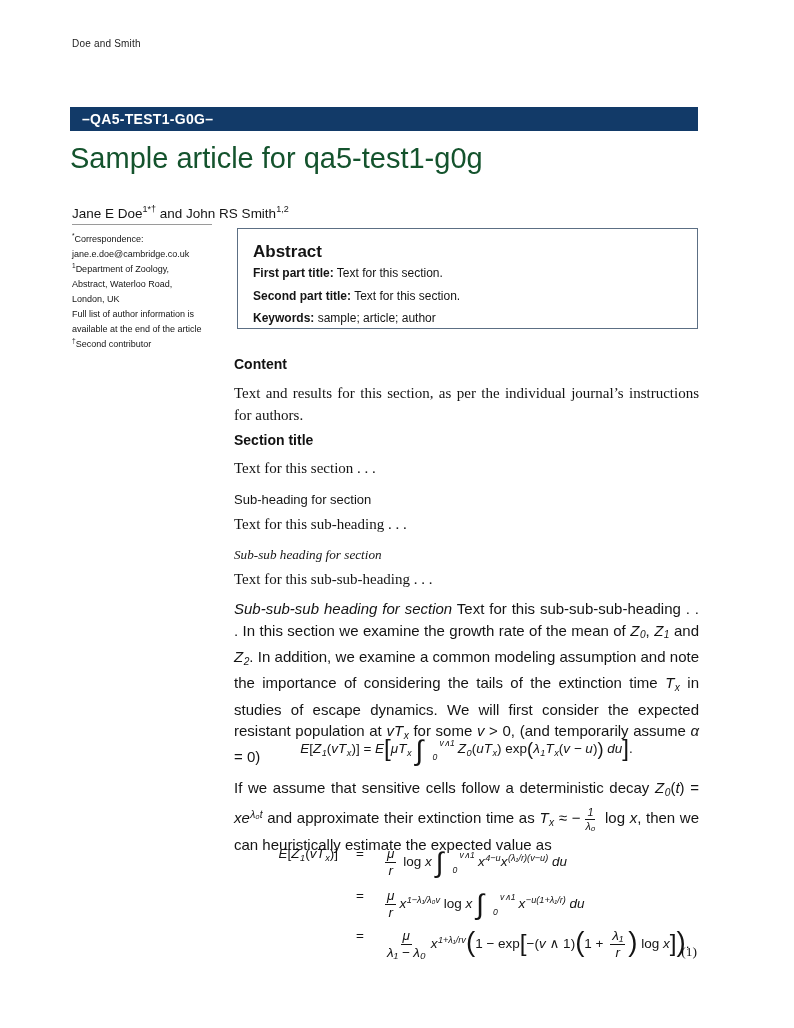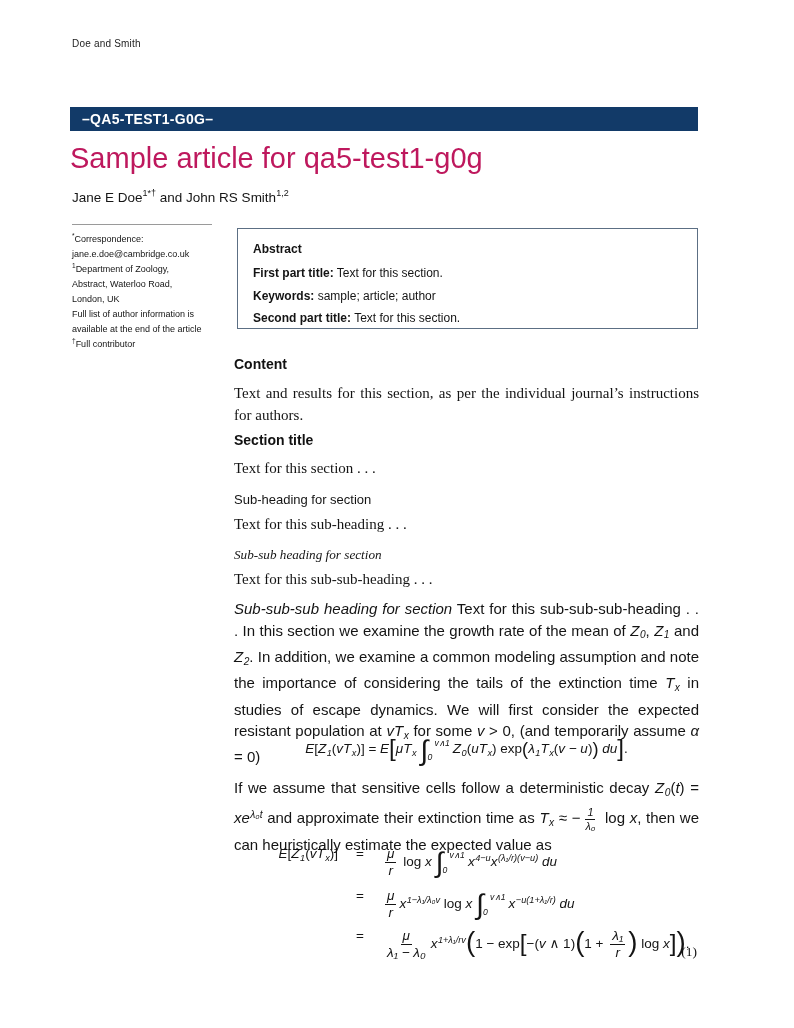--- a/index.html
+++ b/index.html
@@ -8,34 +8,34 @@
 
   
   .running-head{position:absolute;left:72px;top:38px;font-size:10px;letter-spacing:.2px;color:#1c1c1c;}
 
   
   .banner{position:absolute;left:70px;top:107px;width:628px;height:24px;box-sizing:border-box;
           background:#123a68;color:#ffffff;font-weight:bold;font-size:14px;line-height:24px;
           padding-left:12px;letter-spacing:.3px;}
 
   
-  .title{position:absolute;left:70px;top:142px;font-size:29px;font-weight:400;color:#be185d;}
-  .authors{position:absolute;left:72px;top:188px;font-size:13.5px;color:#151515;}
+  .title{position:absolute;left:70px;top:142px;font-size:29px;font-weight:400;color:#14532d;}
+  .authors{position:absolute;left:72px;top:204px;font-size:13.5px;color:#151515;}
   .authors sup{font-size:9px;}
 
   
   .sidebar{position:absolute;left:72px;top:224px;width:160px;font-size:9px;line-height:11px;color:#141414;}
   .sidebar .rule{border-top:1px solid #9a9a9a;width:140px;margin-bottom:5px;}
   .sidebar .sline{white-space:nowrap;}
   .sidebar sup{font-size:6.5px;}
 
   
   .abstract{position:absolute;left:237px;top:228px;width:461px;height:101px;box-sizing:border-box;
             border:1px solid #5c6f84;padding:13px 15px 0 15px;font-size:12px;color:#141414;}
-  .abstract .ah{font-weight:bold;font-size:12px;margin-bottom:10px;}
+  .abstract .ah{font-weight:bold;font-size:17px;margin-bottom:4px;}
   .abstract .arow{margin-bottom:8.5px;}
   .abstract .arow b{font-weight:bold;text-align:right;}
 
   
   .h-main{position:absolute;left:234px;font-size:14px;font-weight:bold;color:#111;}
   .h-sans{position:absolute;left:234px;font-size:13px;color:#141414;}
   .h-ital{position:absolute;left:234px;font-size:13.2px;font-style:italic;
           font-family:"Liberation Serif","DejaVu Serif",serif;color:#141414;}
   .para{position:absolute;left:234px;width:465px;font-family:"Liberation Serif","DejaVu Serif",serif;
         font-size:15px;line-height:21.5px;text-align:justify;color:#141414;}
@@ -46,21 +46,21 @@
   .mi{font-style:italic;}
   .mr{font-style:normal;}
   .msub{font-size:.68em;vertical-align:-.28em;font-style:italic;margin-left:.5px;}
   .msup{font-size:.68em;vertical-align:.52em;font-style:italic;margin-left:.5px;}
   .b1{font-size:1.35em;line-height:1;vertical-align:-.08em;}
   .b2{font-size:1.8em;line-height:1;vertical-align:-.12em;}
   .b3{font-size:2.05em;line-height:1;vertical-align:-.12em;}
   .mint{display:inline-flex;align-items:center;margin:0 3px 0 4px;vertical-align:middle;}
   .mint .isym{font-size:2.1em;line-height:.85;font-style:normal;}
   .mint .ilims{display:inline-flex;flex-direction:column;justify-content:space-between;
-               height:2.7em;font-size:.64em;margin-left:6px;font-style:italic;}
+               height:2.7em;font-size:.64em;margin-left:16px;font-style:italic;}
   .mint .ilims .ibot{margin-left:-7px;margin-bottom:-1px;}
   .frac{display:inline-flex;flex-direction:column;align-items:center;vertical-align:middle;
         margin:0 3px;line-height:1.15;text-align:center;}
   .frac .fn{border-bottom:1px solid #141414;padding:0 2px;font-style:italic;}
   .frac .fd{padding:0 2px;font-style:italic;}
   .frac.sm{font-size:.72em;}
 
   
   .eq-display{position:absolute;left:234px;top:724px;width:465px;height:50px;
               display:flex;justify-content:center;align-items:center;font-size:13.5px;}
@@ -89,28 +89,28 @@
 
   <div class="sidebar">
     <div class="rule"></div>
     <div class="sline"><sup>*</sup><span>Correspondence:</span></div>
     <div class="sline"><sup></sup><span>jane.e.doe@cambridge.co.uk</span></div>
     <div class="sline"><sup>1</sup><span>Department of Zoology,</span></div>
     <div class="sline"><sup></sup><span>Abstract, Waterloo Road,</span></div>
     <div class="sline"><sup></sup><span>London, UK</span></div>
     <div class="sline"><sup></sup><span>Full list of author information is</span></div>
     <div class="sline"><sup></sup><span>available at the end of the article</span></div>
-    <div class="sline"><sup>†</sup><span>Full contributor</span></div>
+    <div class="sline"><sup>†</sup><span>Second contributor</span></div>
   </div>
 
   <div class="abstract">
     <div class="ah">Abstract</div>
     <div class="arow"><b>First part title:</b><span> Text for this section.</span></div>
+    <div class="arow"><b>Second part title:</b><span> Text for this section.</span></div>
     <div class="arow"><b>Keywords:</b><span> sample; article; author</span></div>
-    <div class="arow"><b>Second part title:</b><span> Text for this section.</span></div>
   </div>
 
   <div class="h-main" style="top:356px">Content</div>
   <div class="para" style="top:383px">Text and results for this section, as per the individual journal’s instructions for authors.</div>
 
   <div class="h-main" style="top:432px">Section title</div>
   <div class="para" style="top:458px">Text for this section . . .</div>
 
   <div class="h-sans" style="top:492px">Sub-heading for section</div>
   <div class="para" style="top:514px">Text for this sub-heading . . .</div>

